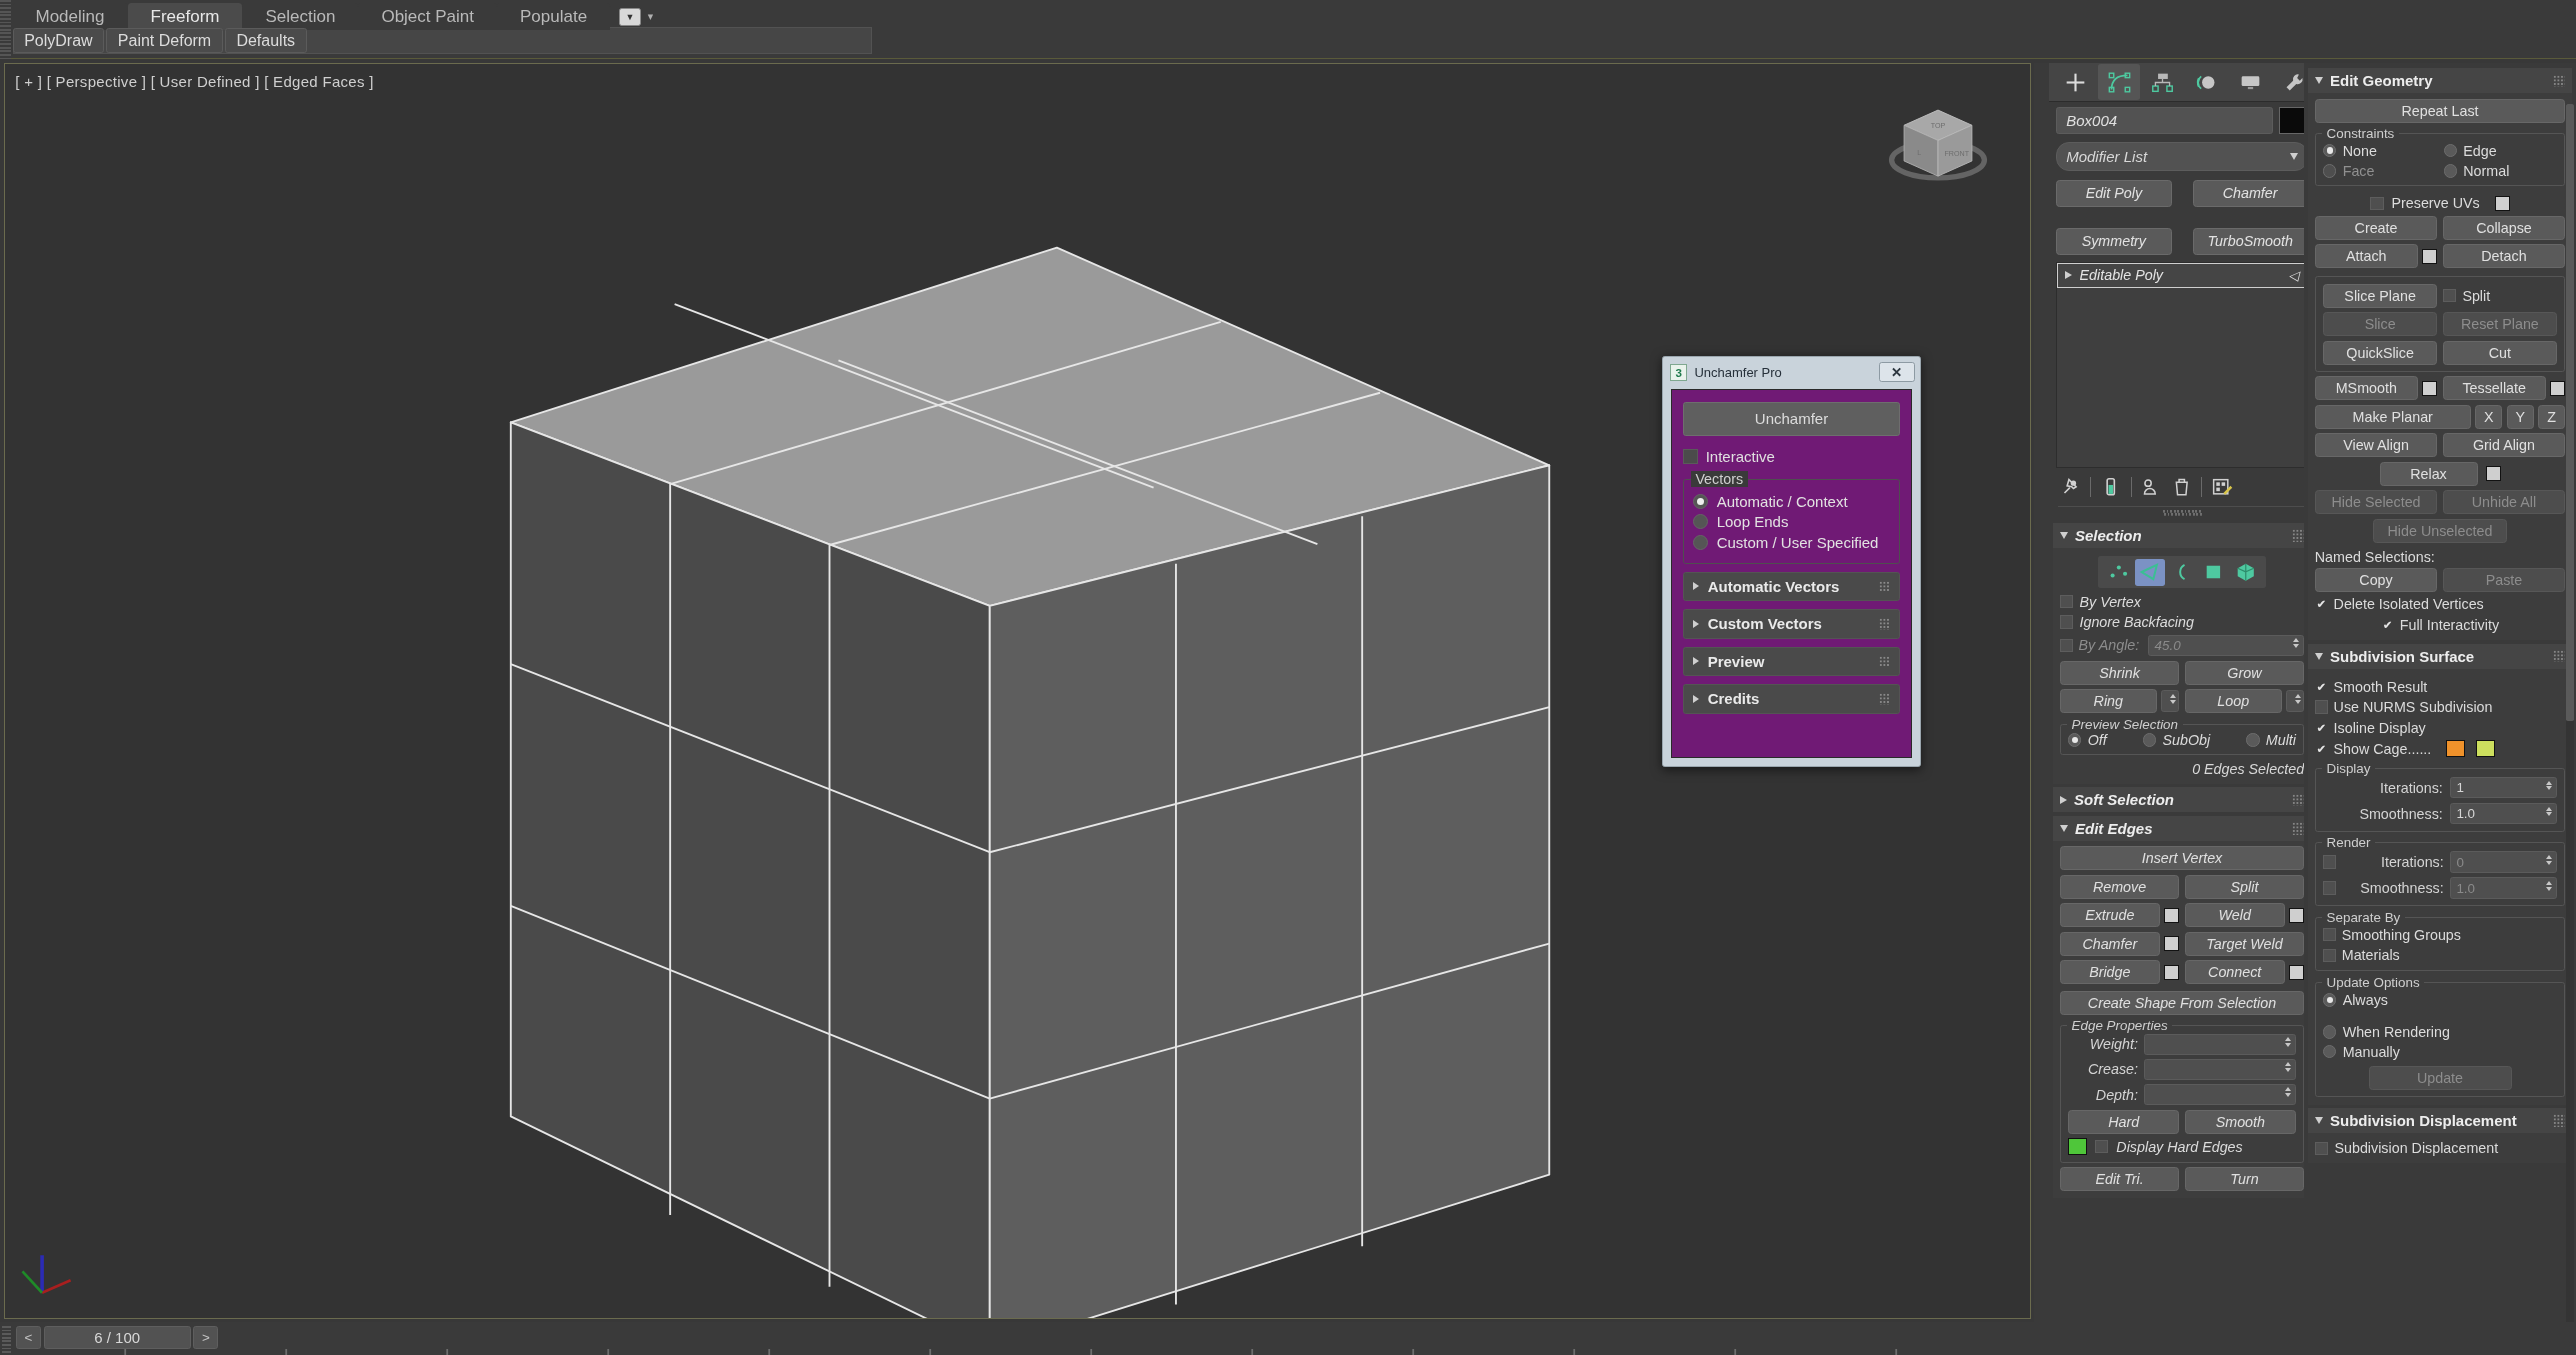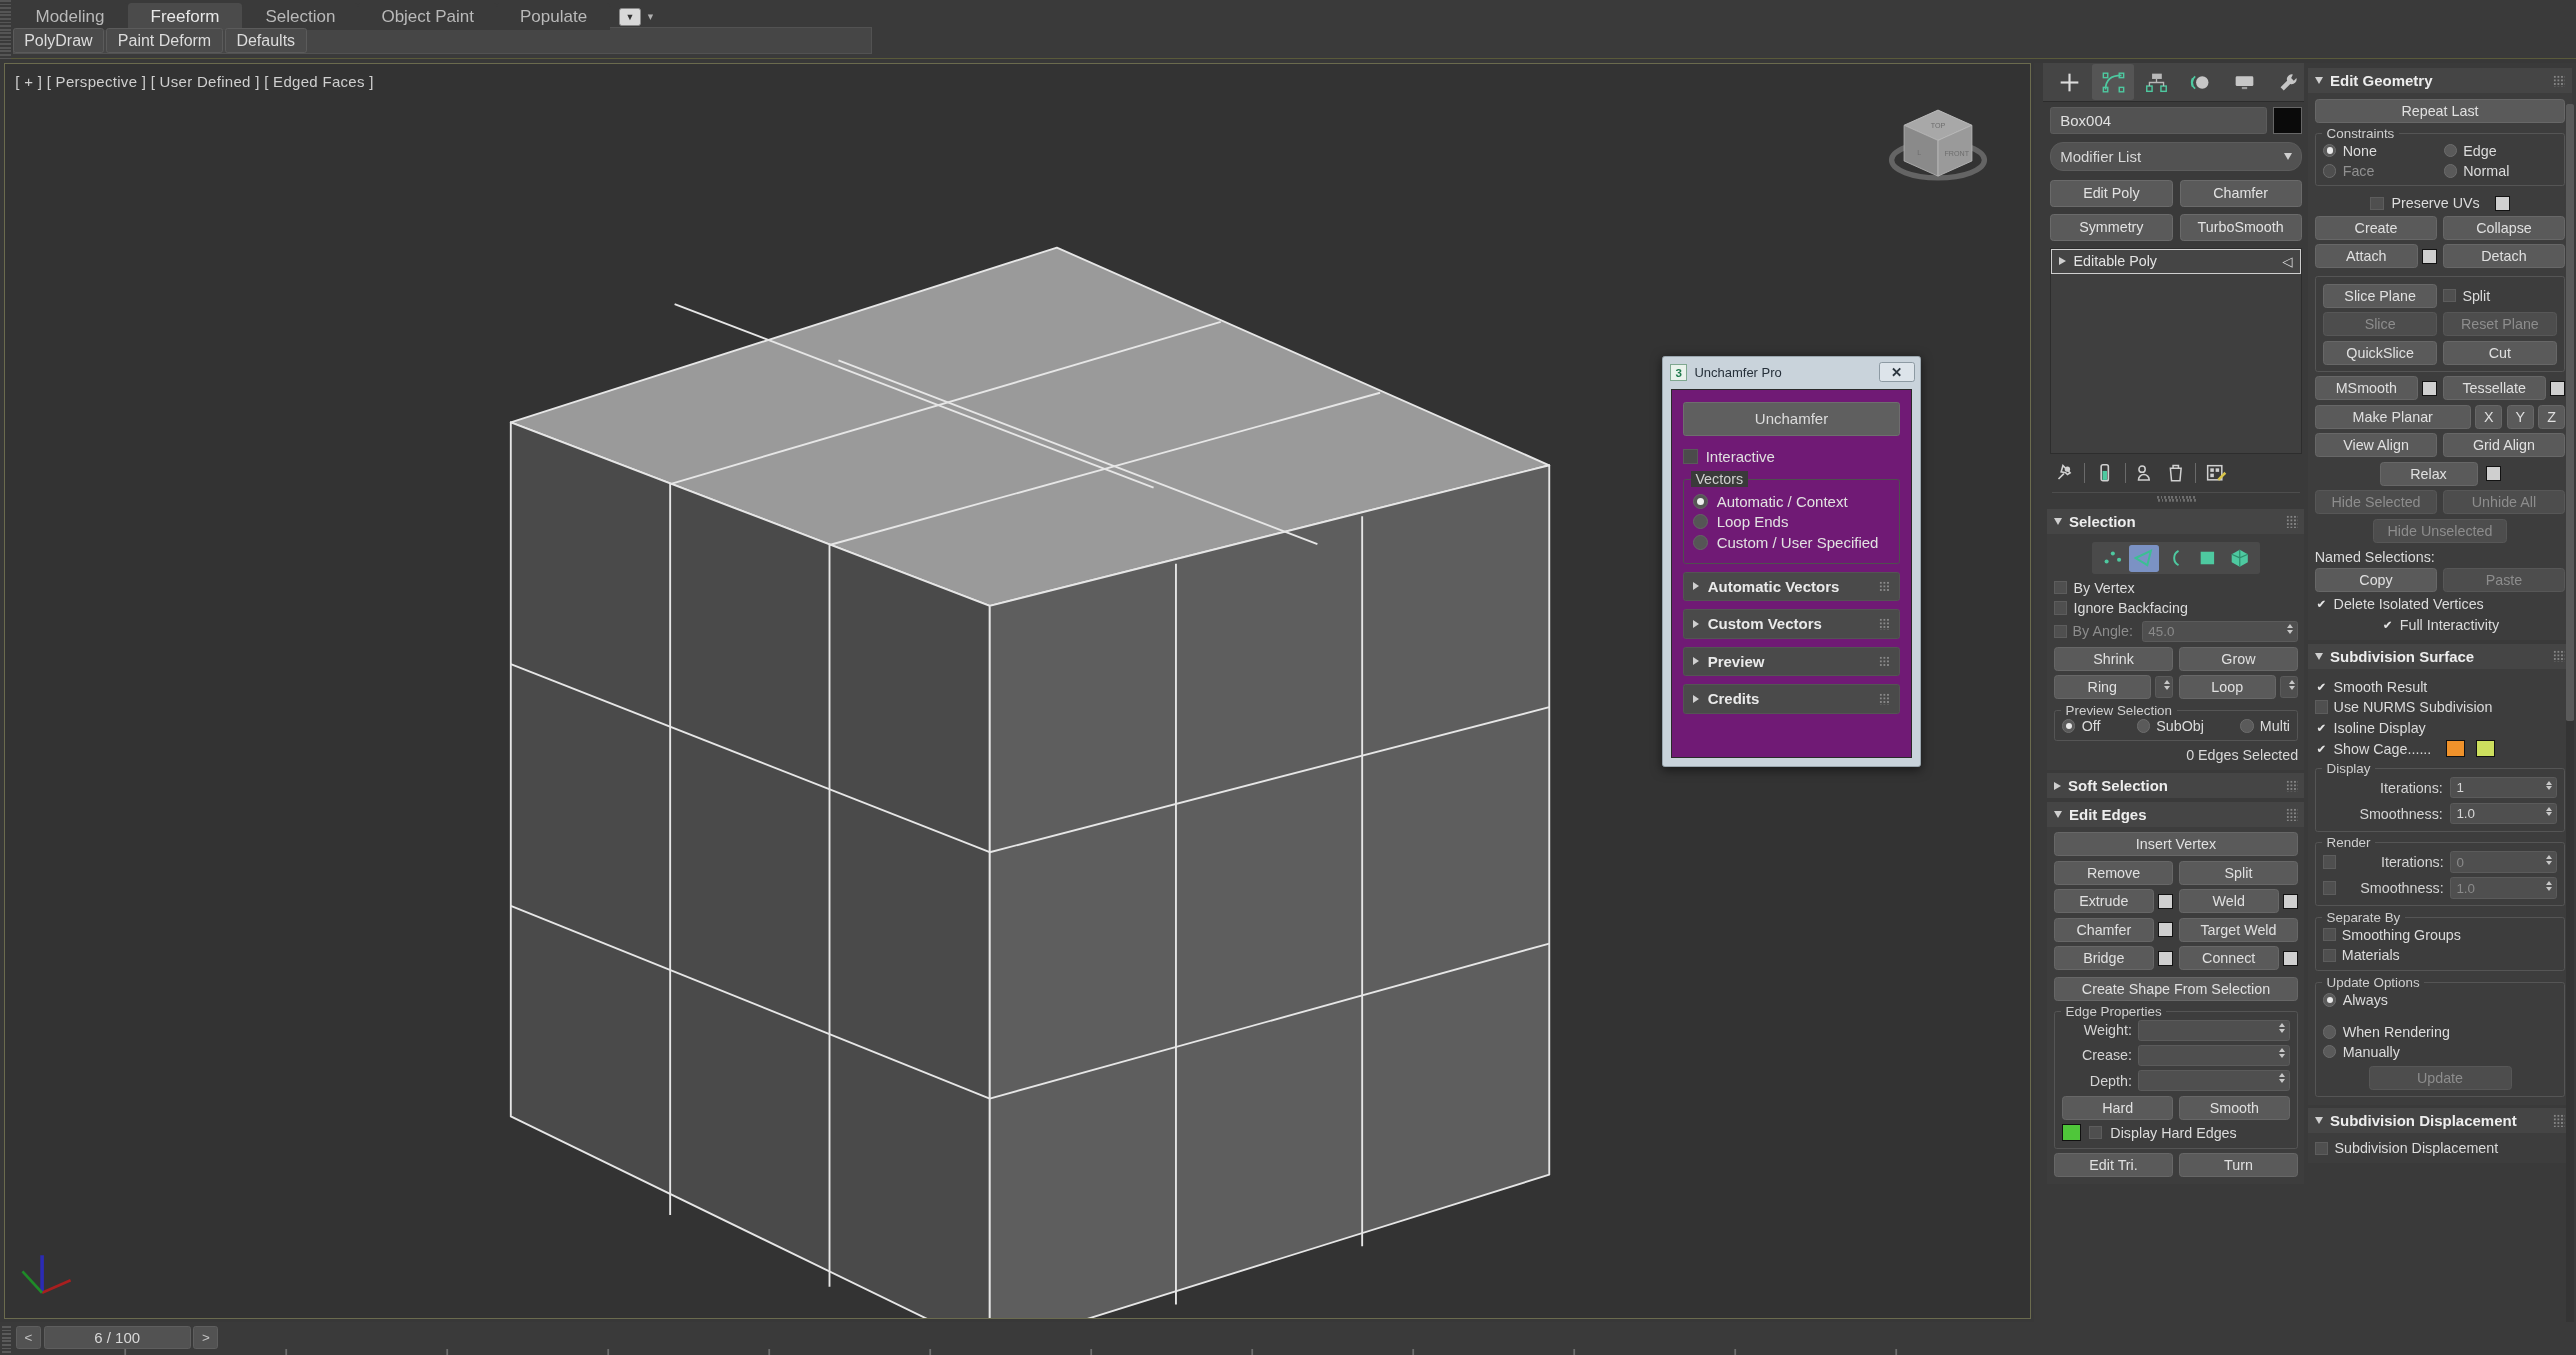--- a/index.html
+++ b/index.html
@@ -33,38 +33,38 @@
                     border:0.9px solid #525252; }
 
   
   .viewport { position:absolute; left:3.6px; top:63px; width:2027px; height:1256px;
               background:#333333; border:1.8px solid #6b6b4e; overflow:hidden; }
   .vp-label { position:absolute; left:10.7px; top:9px; font-size:15px; color:#cfcfcf; letter-spacing:0.3px; }
   .vp-canvas { position:absolute; left:0; top:0; width:100%; height:100%; }
 
   
   .cmdpanel { position:absolute; left:2034px; top:63px; width:542px; height:1293px; background:#3a3a3a; }
-  .cp-col-left { position:absolute; left:9px; top:0; width:267px; height:1293px; background:#3a3a3a;
-                 border-right:0.9px solid #303030; overflow:hidden; }
+  .cp-col-left { position:absolute; left:15px; top:0; width:267px; height:1293px; background:#3a3a3a;
+                 border-right:0.9px solid #303030; overflow:hidden;font-style:italic; }
   .cp-col-right { position:absolute; left:270px; top:0; width:272px; height:1293px; background:#3a3a3a; overflow:hidden; }
 
   .cp-tabs { display:flex; align-items:center; height:39px; background:#454545; padding-left:5.4px; gap:1.8px;
              border-bottom:0.9px solid #2c2c2c; }
   .cp-tab { width:43px; height:36px; display:flex; align-items:center; justify-content:center;
             border-radius:2.7px; }
   .cp-tab.active { background:#555; }
 
   .namerow { display:flex; align-items:center; padding:5.4px 7.2px 3.6px 7.2px; gap:6.3px; }
   .nameinput { flex:1; height:27px; background:#525252; border:0.9px solid #5c5c5c; border-radius:2.7px;
                color:#e0e0e0; font-size:15px; padding:0 9px; line-height:25px; }
   .colorswatch { width:29px; height:27px; background:#0a0a0a; border:0.9px solid #666; }
 
   .modlist { margin:3.6px 7.2px 0 7.2px; height:29px; background:#525252; border:0.9px solid #5c5c5c; border-radius:13px;
              display:flex; align-items:center; justify-content:space-between; padding:0 9px; color:#d8d8d8; font-size:15px;}
-  .modbtn-grid { display:grid; grid-template-columns:1fr 1fr; gap:7px; margin:9px 7.2px 7.2px 7.2px; }
+  .modbtn-grid { display:grid; grid-template-columns:1fr 1fr; gap:21px; margin:9px 7.2px 7.2px 7.2px; }
   .modbtn { height:27px; background:#5a5a5a; border:0.9px solid #6a6a6a; border-radius:3.6px; color:#e2e2e2;
             font-size:14.3px; display:flex; align-items:center; justify-content:center; }
   .stacklist { margin:0 7.2px; height:206px; background:#3f3f3f; border:0.9px solid #2d2d2d; }
   .stackitem { height:25px; display:flex; align-items:center; gap:7.2px; padding:0 7.2px; font-size:14.3px;
                color:#e4e4e4; border:0.9px solid #cfcfcf; background:#454545; }
   .tri-r { width:0;height:0;border-left:7.2px solid #cfcfcf;border-top:4.5px solid transparent;border-bottom:4.5px solid transparent; }
   .tri-d { width:0;height:0;border-top:7.2px solid #cfcfcf;border-left:4.5px solid transparent;border-right:4.5px solid transparent; }
   .stack-arrow { margin-left:auto; color:#d9d9d9; font-size:13.4px; }
 
   .stacktools { display:flex; align-items:center; gap:9px; height:38px; padding:0 10.7px; }

